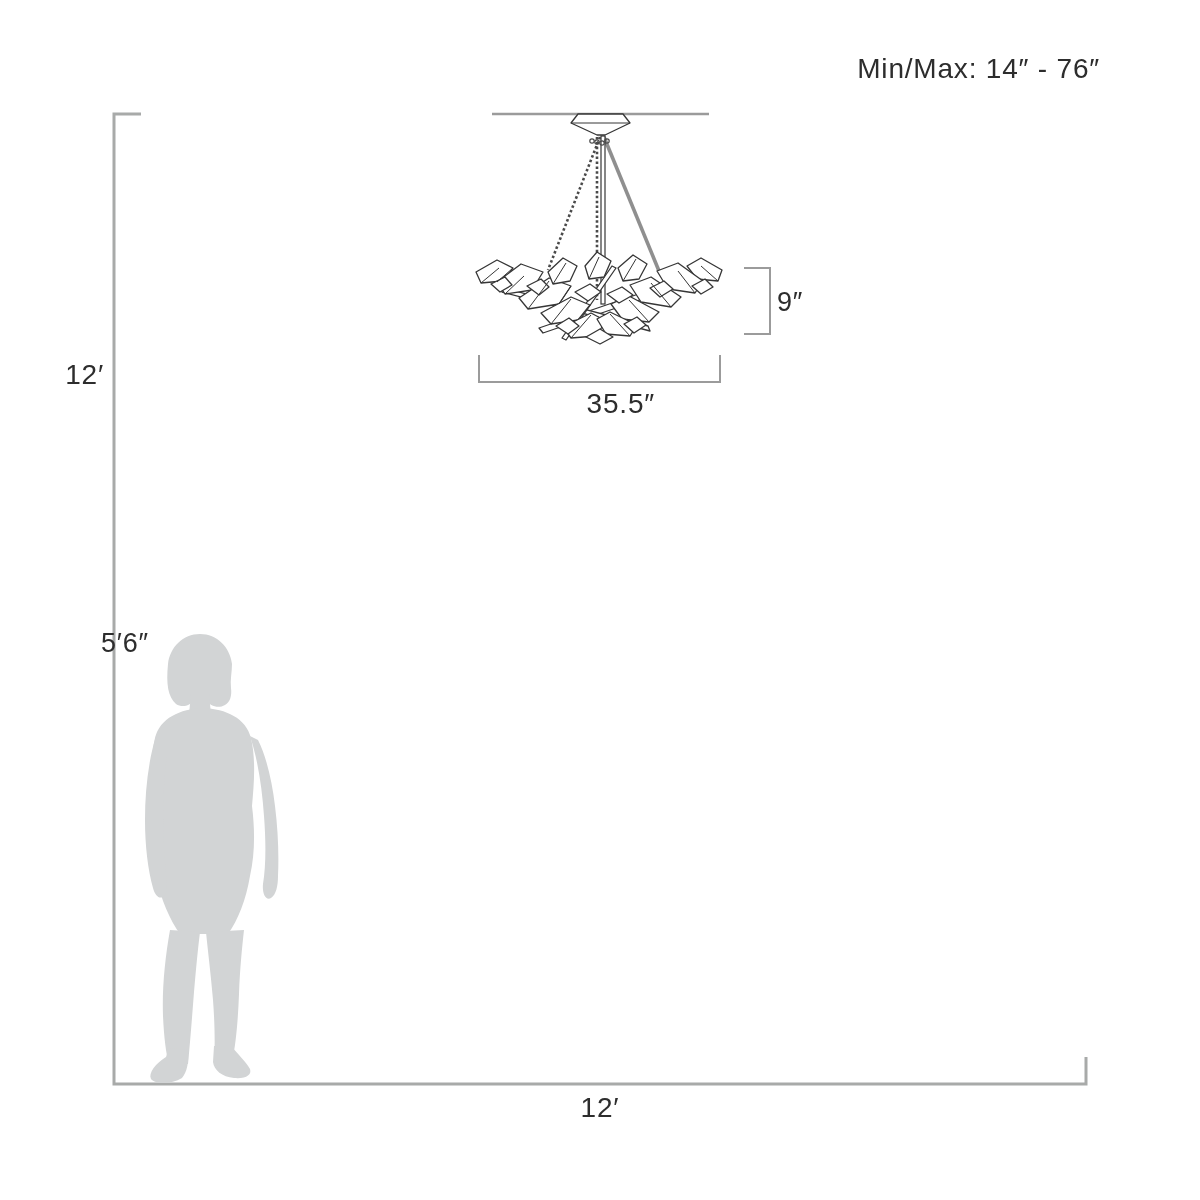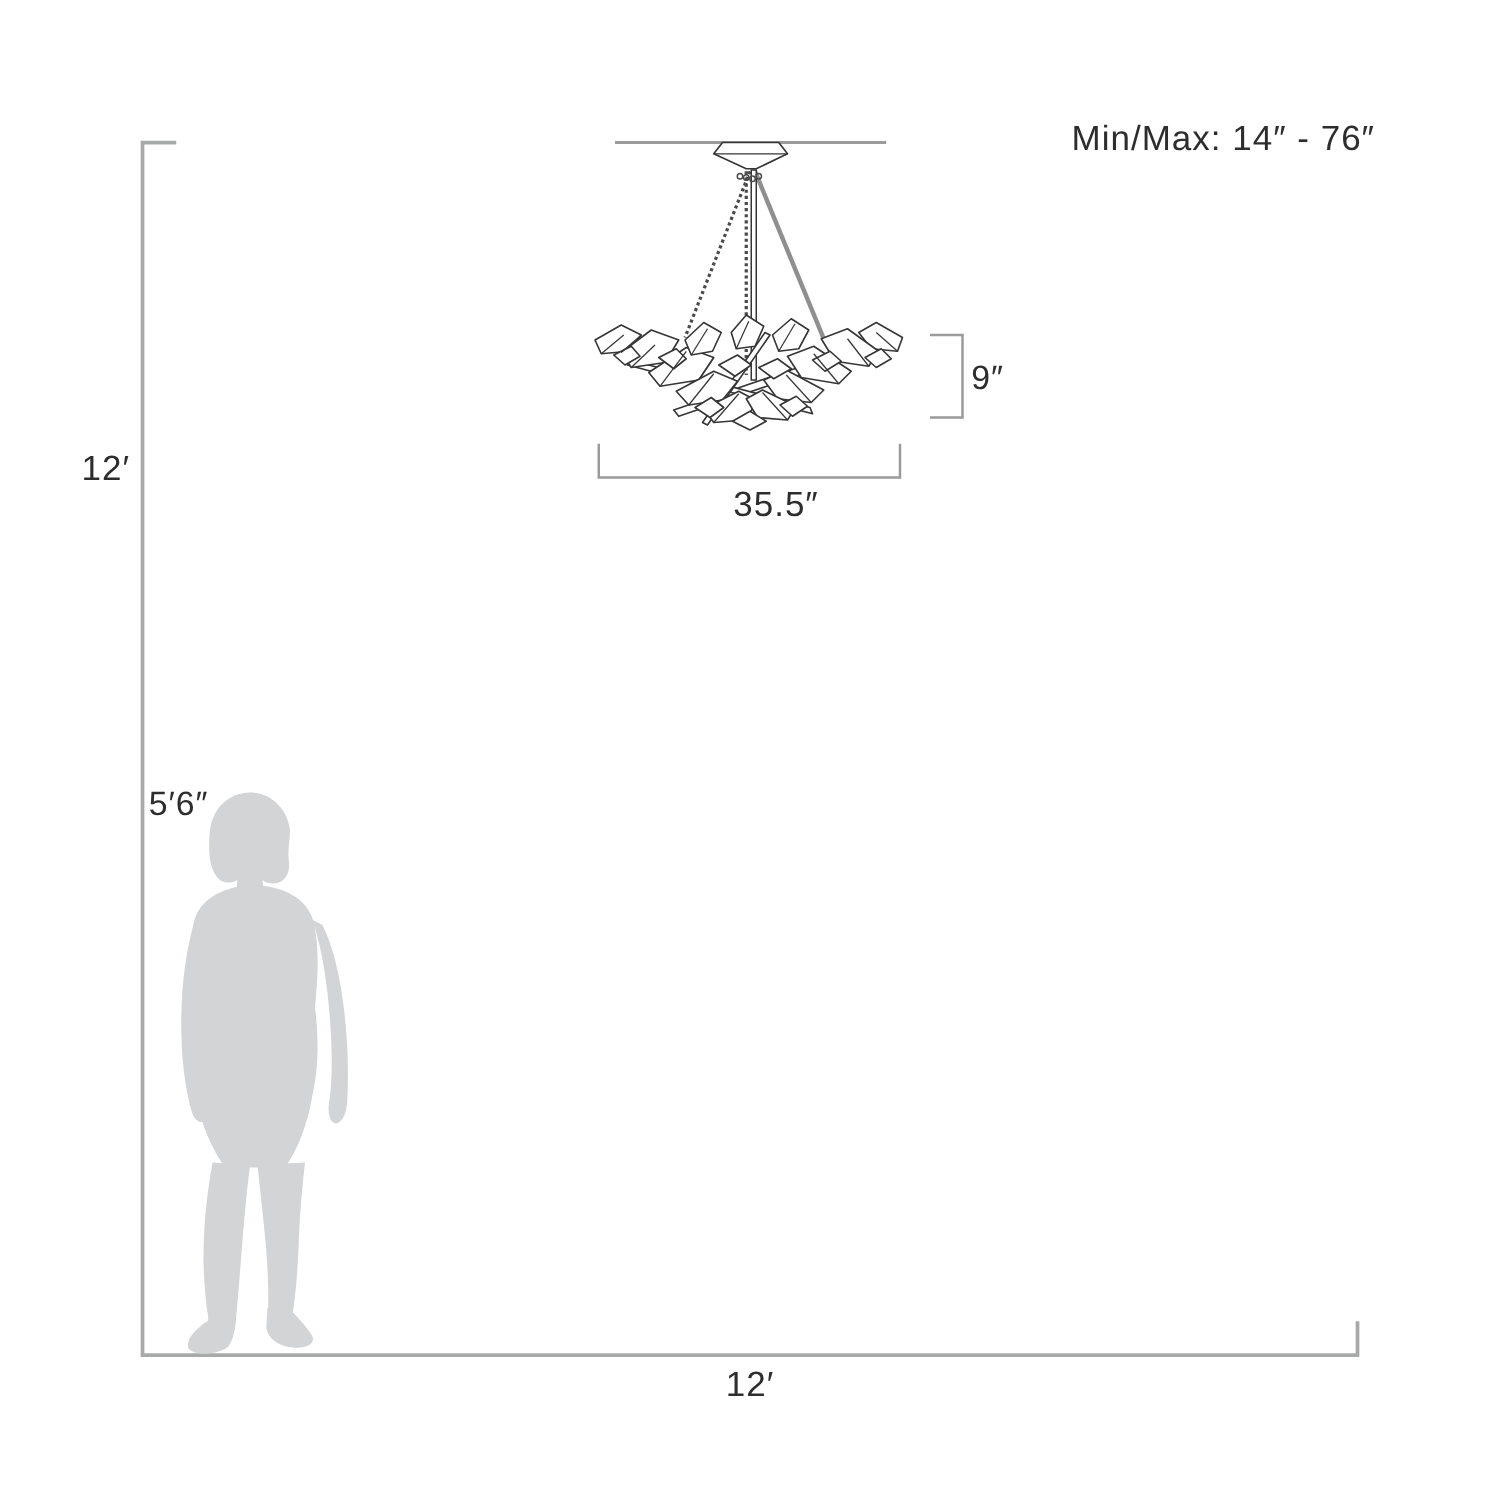--- a/index.html
+++ b/index.html
@@ -19,23 +19,23 @@
     position: absolute;
     left: 0; top: 0;
   }
   .label {
     position: absolute;
     color: var(--text, #2d2d2d);
     font-size: 28px;
     letter-spacing: 0.8px;
     white-space: nowrap;
   }
-  #min-max-label   { top: 53px;  right: 100px; text-align: right; margin-top: 42px; }
+  #min-max-label   { top: 53px;  right: 100px; text-align: right; }
   #room-height-label { top: 359px; left: 30px; width: 74px; text-align: right; }
-  #person-height-label { top: 628px; left: 119px; font-size: 27px; }
+  #person-height-label { top: 628px; left: 101px; font-size: 27px; }
   #fixture-height-label { top: 287px; left: 777px; font-size: 27px; }
   #fixture-width-label { top: 388px; left: 545px; width: 110px; text-align: right; }
   #room-width-label { top: 1092px; left: 558px; width: 84px; text-align: center; }
 
   
   .room  { fill: none; stroke: var(--outline-gray, #a8aaa9); stroke-width: 3; }
   .ceil  { fill: none; stroke: var(--dimension-gray, #9b9b9b); stroke-width: 2.4; }
   .dim   { fill: none; stroke: var(--dimension-gray, #9b9b9b); stroke-width: 2; }
   .art   { stroke: var(--line-art, #363636); fill: #ffffff; stroke-width: 1.3; stroke-linejoin: round; }
   .artline { stroke: var(--line-art, #363636); fill: none; stroke-width: 1; }

